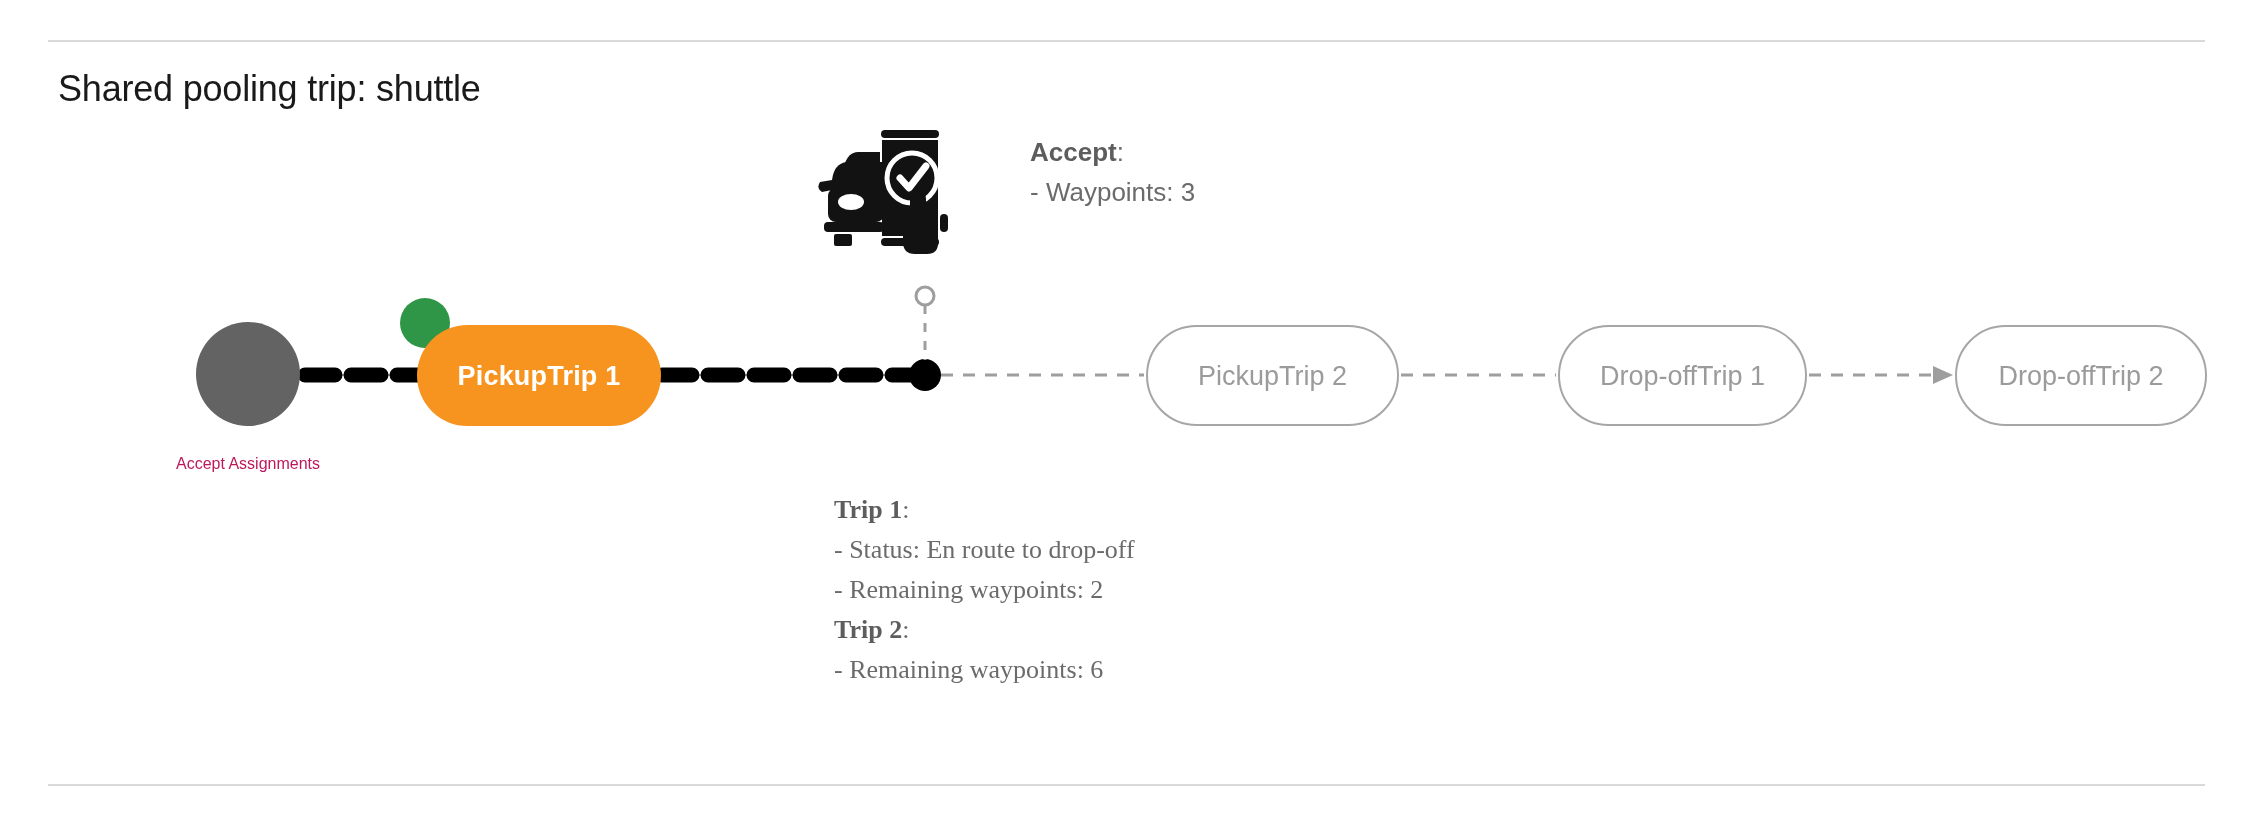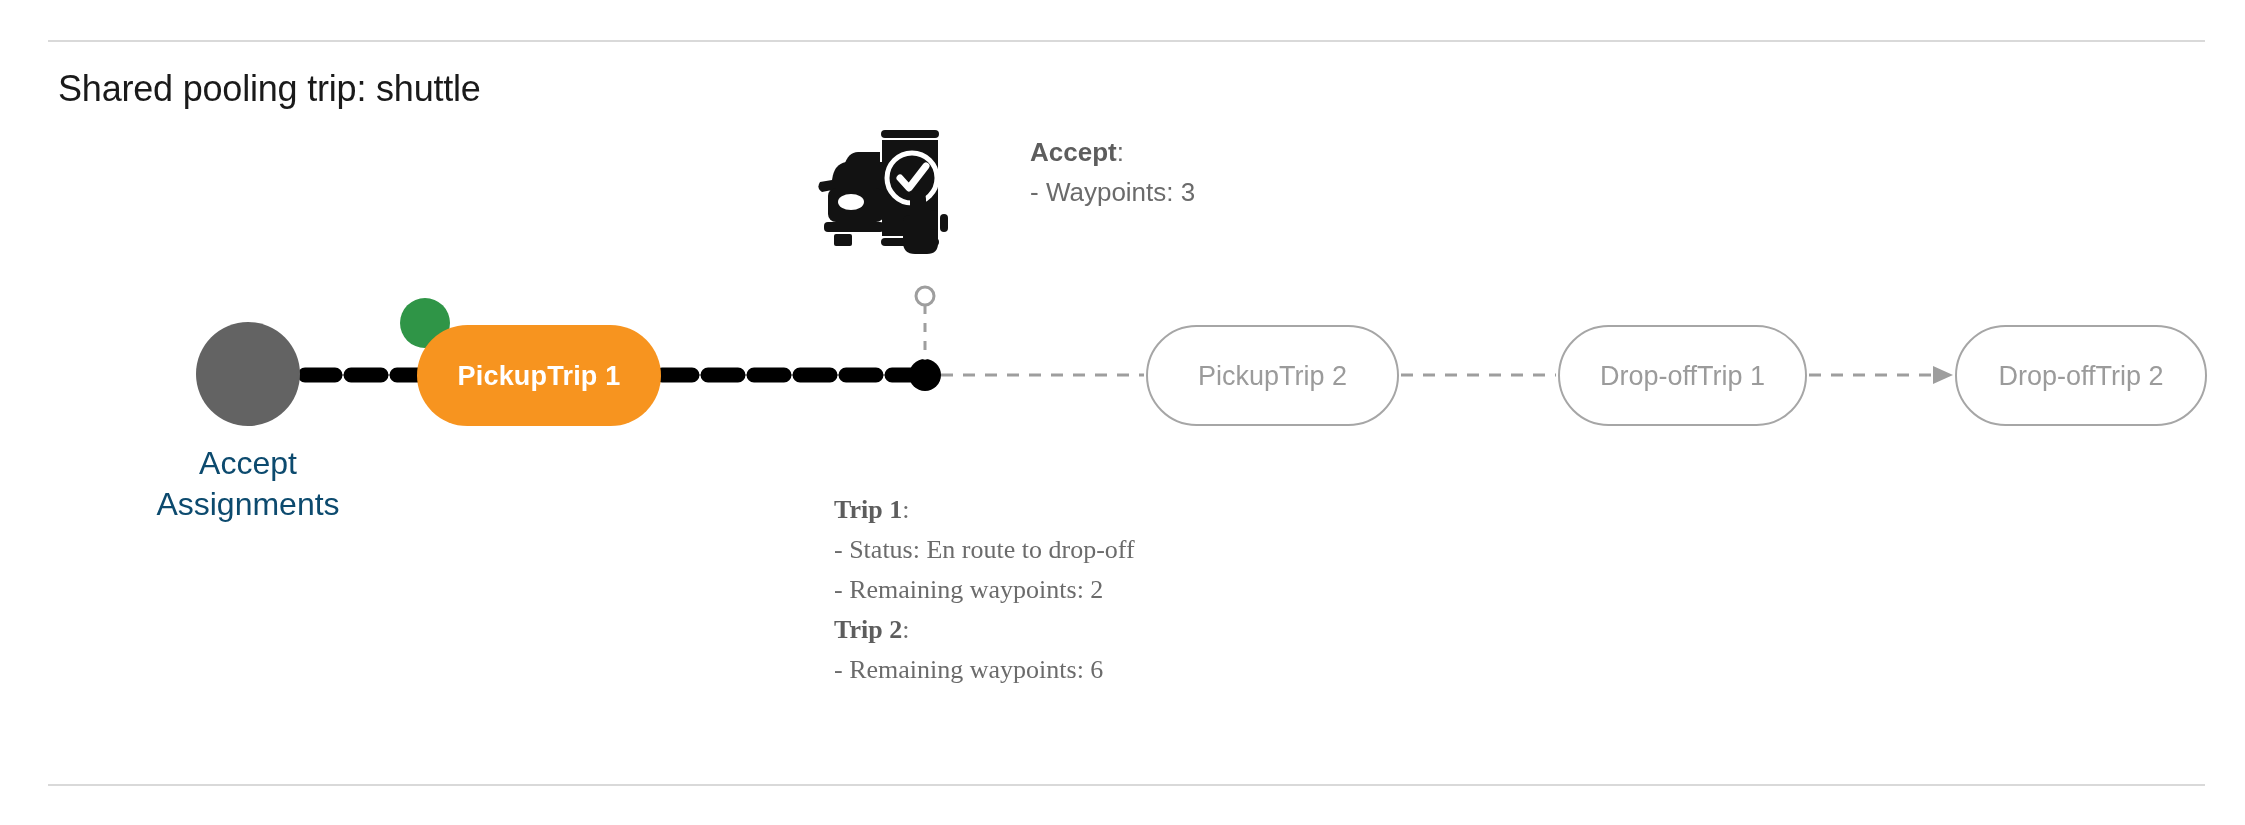--- a/index.html
+++ b/index.html
@@ -65,23 +65,23 @@
     height: 104px;
     border-radius: 50%;
     background: #636363;
   }
   .start-node-label {
     position: absolute;
     left: 118px;
     top: 443px;
     width: 260px;
     text-align: center;
-    font-size: 32px;
+    font-size: 16px;
     line-height: 41px;
-    color: #0c4a6e;
+    color: #be185d;
   }
 
   
   .badge-done {
     position: absolute;
     left: 400px;
     top: 298px;
     width: 50px;
     height: 50px;
     border-radius: 50%;

